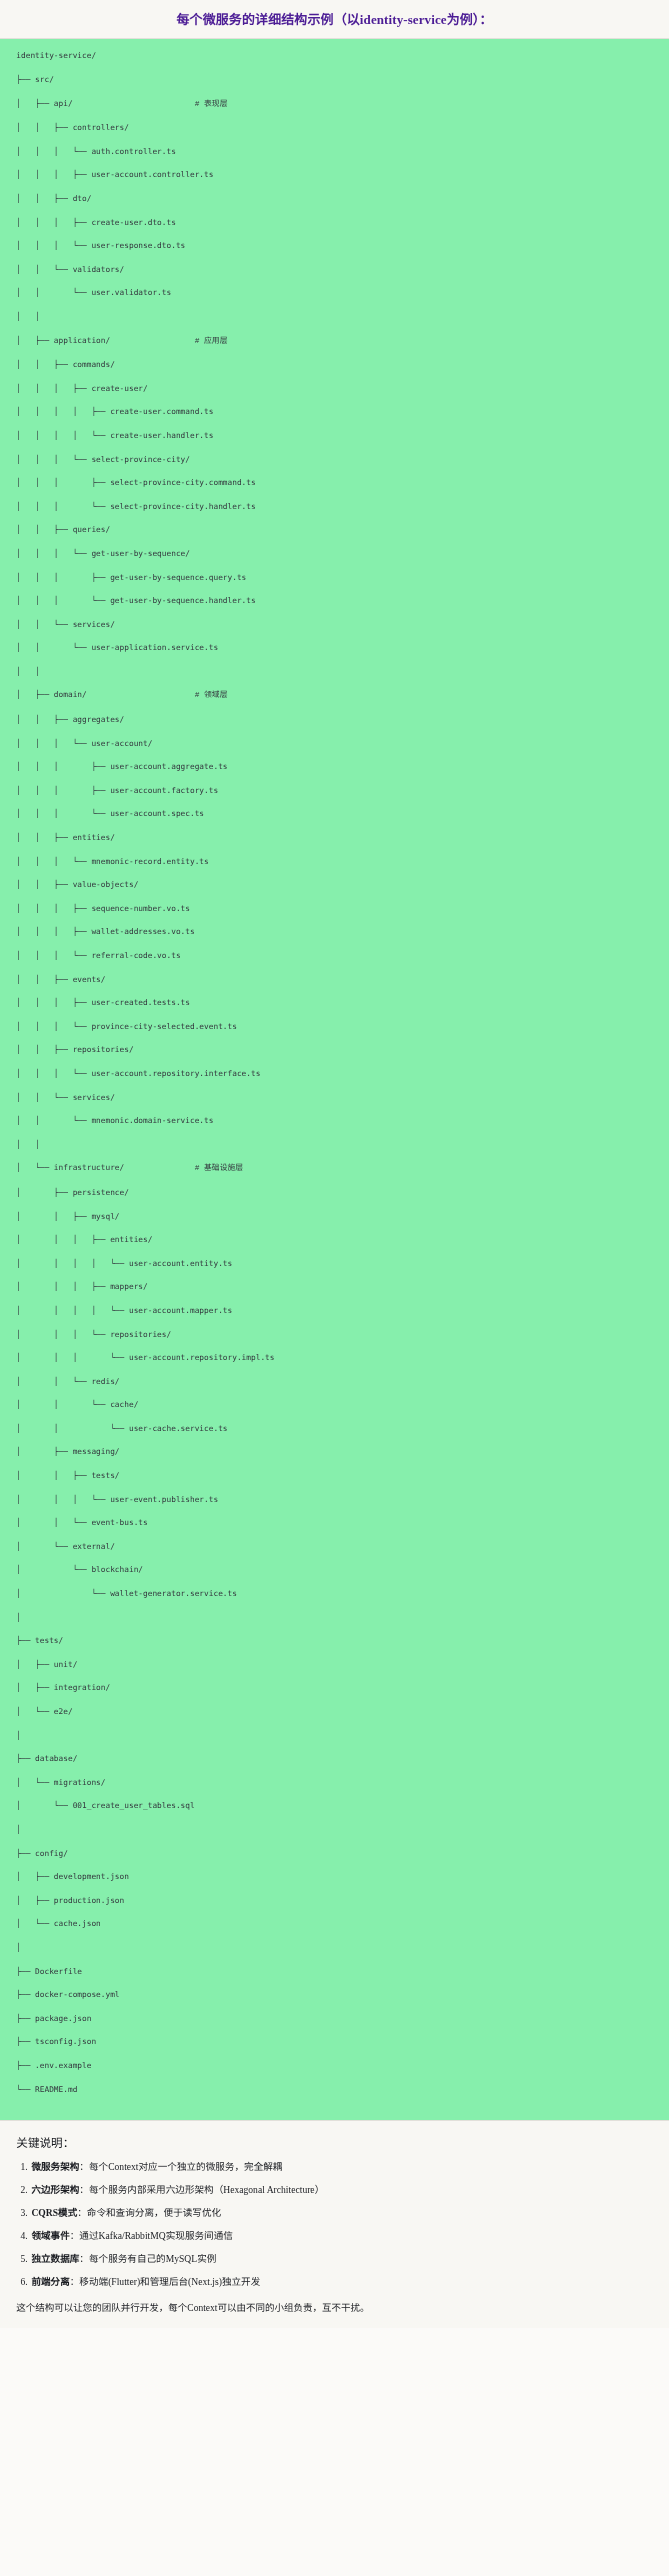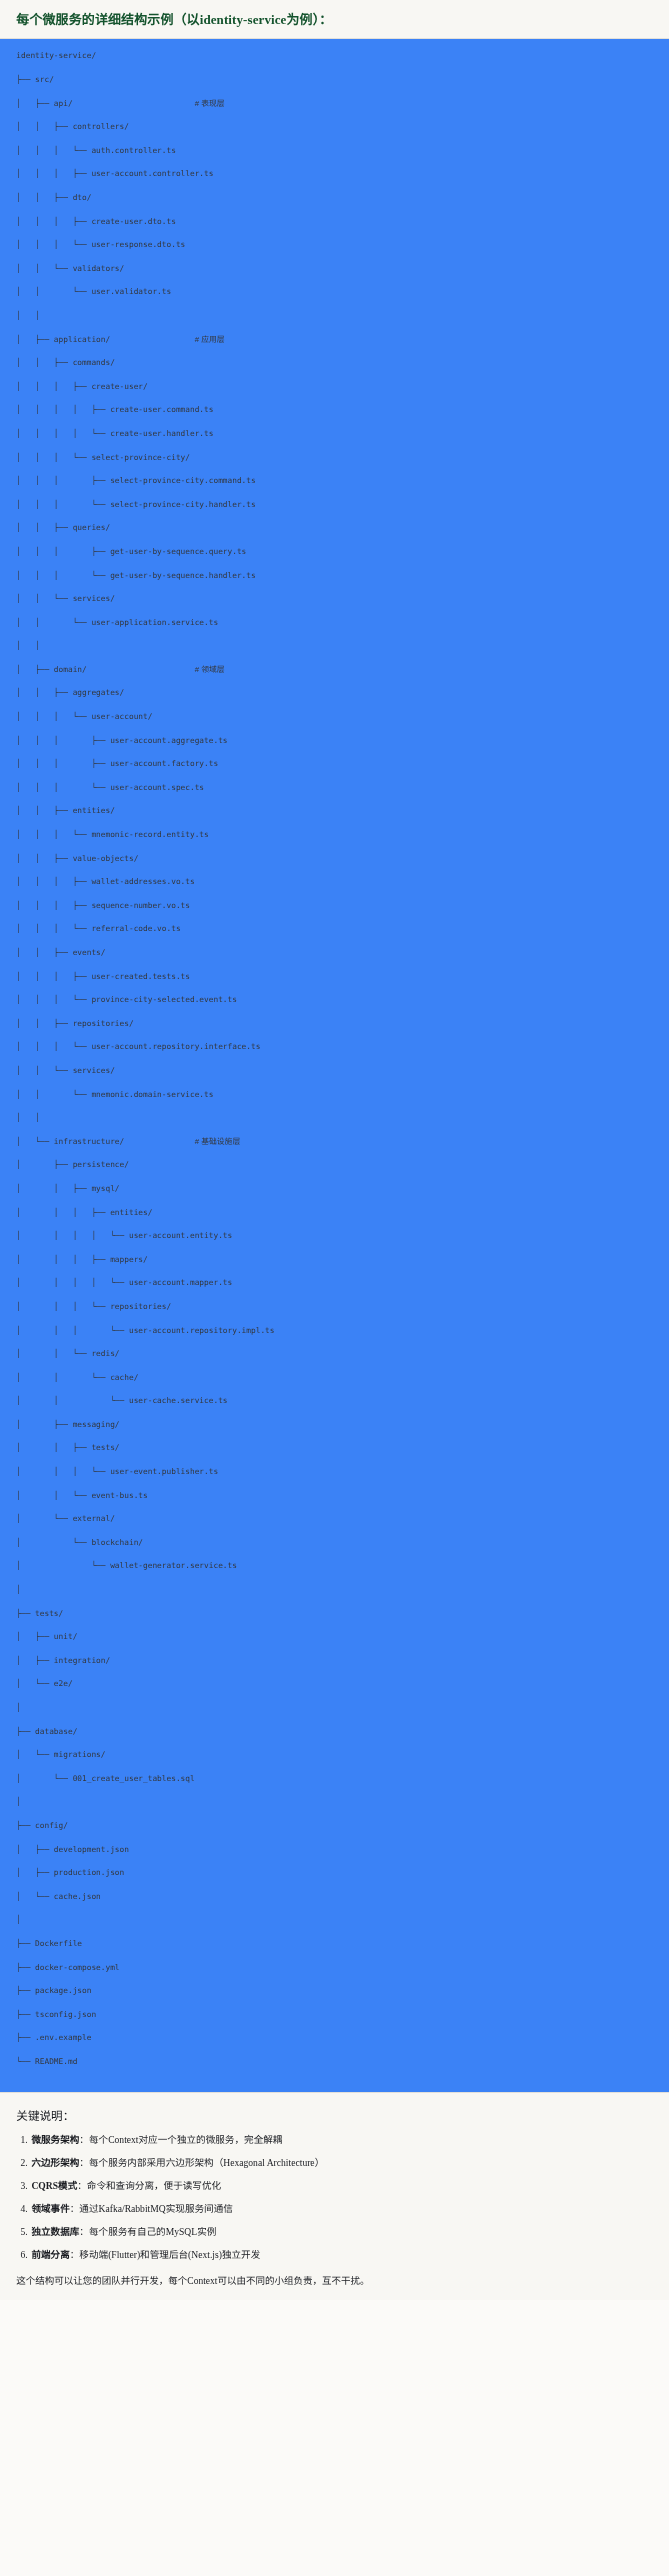--- a/index.html
+++ b/index.html
@@ -27,48 +27,49 @@
     background: #f8f7f3;
     border-bottom: 0.6px solid #e2e0da;
   }
   .doc-header h1 {
     margin: 0;
     font-size: 13px;
     line-height: 1.35;
     font-weight: bold;
     font-family: "Liberation Serif", "DejaVu Serif", serif;
     letter-spacing: 0.1px;
-    color: #14532d;
+    color: #4c1d95;
+    text-align: center;
   }
 
   
   .tree-block {
     box-sizing: border-box;
     padding: 11.3px 16.3px 12.5px 16.3px;
-    background: #3b82f6;
+    background: #86efac;
     border-bottom: 0.6px solid #e2e0da;
   }
   pre.tree {
     margin: 0;
     font-family: "DejaVu Sans Mono", "Liberation Mono", monospace;
     font-size: 7.8px;
     line-height: 11.8px;
     color: #33373d;
     white-space: pre;
     tab-size: 4;
     letter-spacing: 0px;
   }
   .tree .row {
     display: block;
     white-space: pre;
     min-height: 11.8px;
   }
   .tree .cmt {
     color: #33373d;
-    font-family: Liberation Sans, sans-serif;
+    font-family: Liberation Mono, monospace;
   }
 
   
   .notes {
     box-sizing: border-box;
     padding: 13.8px 16.3px 11.3px 16.3px;
     background: #f8f7f3;
   }
   .notes h2 {
     margin: 0 0 10px 0;
@@ -125,36 +126,37 @@
 <span class="row">│   │</span>
 <span class="row">│   ├── application/                  <span class="cmt"># 应用层</span></span>
 <span class="row">│   │   ├── commands/</span>
 <span class="row">│   │   │   ├── create-user/</span>
 <span class="row">│   │   │   │   ├── create-user.command.ts</span>
 <span class="row">│   │   │   │   └── create-user.handler.ts</span>
 <span class="row">│   │   │   └── select-province-city/</span>
 <span class="row">│   │   │       ├── select-province-city.command.ts</span>
 <span class="row">│   │   │       └── select-province-city.handler.ts</span>
 <span class="row">│   │   ├── queries/</span>
+<span class="row">│   │   │   └── get-user-by-sequence/</span>
 <span class="row">│   │   │       ├── get-user-by-sequence.query.ts</span>
 <span class="row">│   │   │       └── get-user-by-sequence.handler.ts</span>
 <span class="row">│   │   └── services/</span>
 <span class="row">│   │       └── user-application.service.ts</span>
 <span class="row">│   │</span>
 <span class="row">│   ├── domain/                       <span class="cmt"># 领域层</span></span>
 <span class="row">│   │   ├── aggregates/</span>
 <span class="row">│   │   │   └── user-account/</span>
 <span class="row">│   │   │       ├── user-account.aggregate.ts</span>
 <span class="row">│   │   │       ├── user-account.factory.ts</span>
 <span class="row">│   │   │       └── user-account.spec.ts</span>
 <span class="row">│   │   ├── entities/</span>
 <span class="row">│   │   │   └── mnemonic-record.entity.ts</span>
 <span class="row">│   │   ├── value-objects/</span>
+<span class="row">│   │   │   ├── sequence-number.vo.ts</span>
 <span class="row">│   │   │   ├── wallet-addresses.vo.ts</span>
-<span class="row">│   │   │   ├── sequence-number.vo.ts</span>
 <span class="row">│   │   │   └── referral-code.vo.ts</span>
 <span class="row">│   │   ├── events/</span>
 <span class="row">│   │   │   ├── user-created.tests.ts</span>
 <span class="row">│   │   │   └── province-city-selected.event.ts</span>
 <span class="row">│   │   ├── repositories/</span>
 <span class="row">│   │   │   └── user-account.repository.interface.ts</span>
 <span class="row">│   │   └── services/</span>
 <span class="row">│   │       └── mnemonic.domain-service.ts</span>
 <span class="row">│   │</span>
 <span class="row">│   └── infrastructure/               <span class="cmt"># 基础设施层</span></span>

